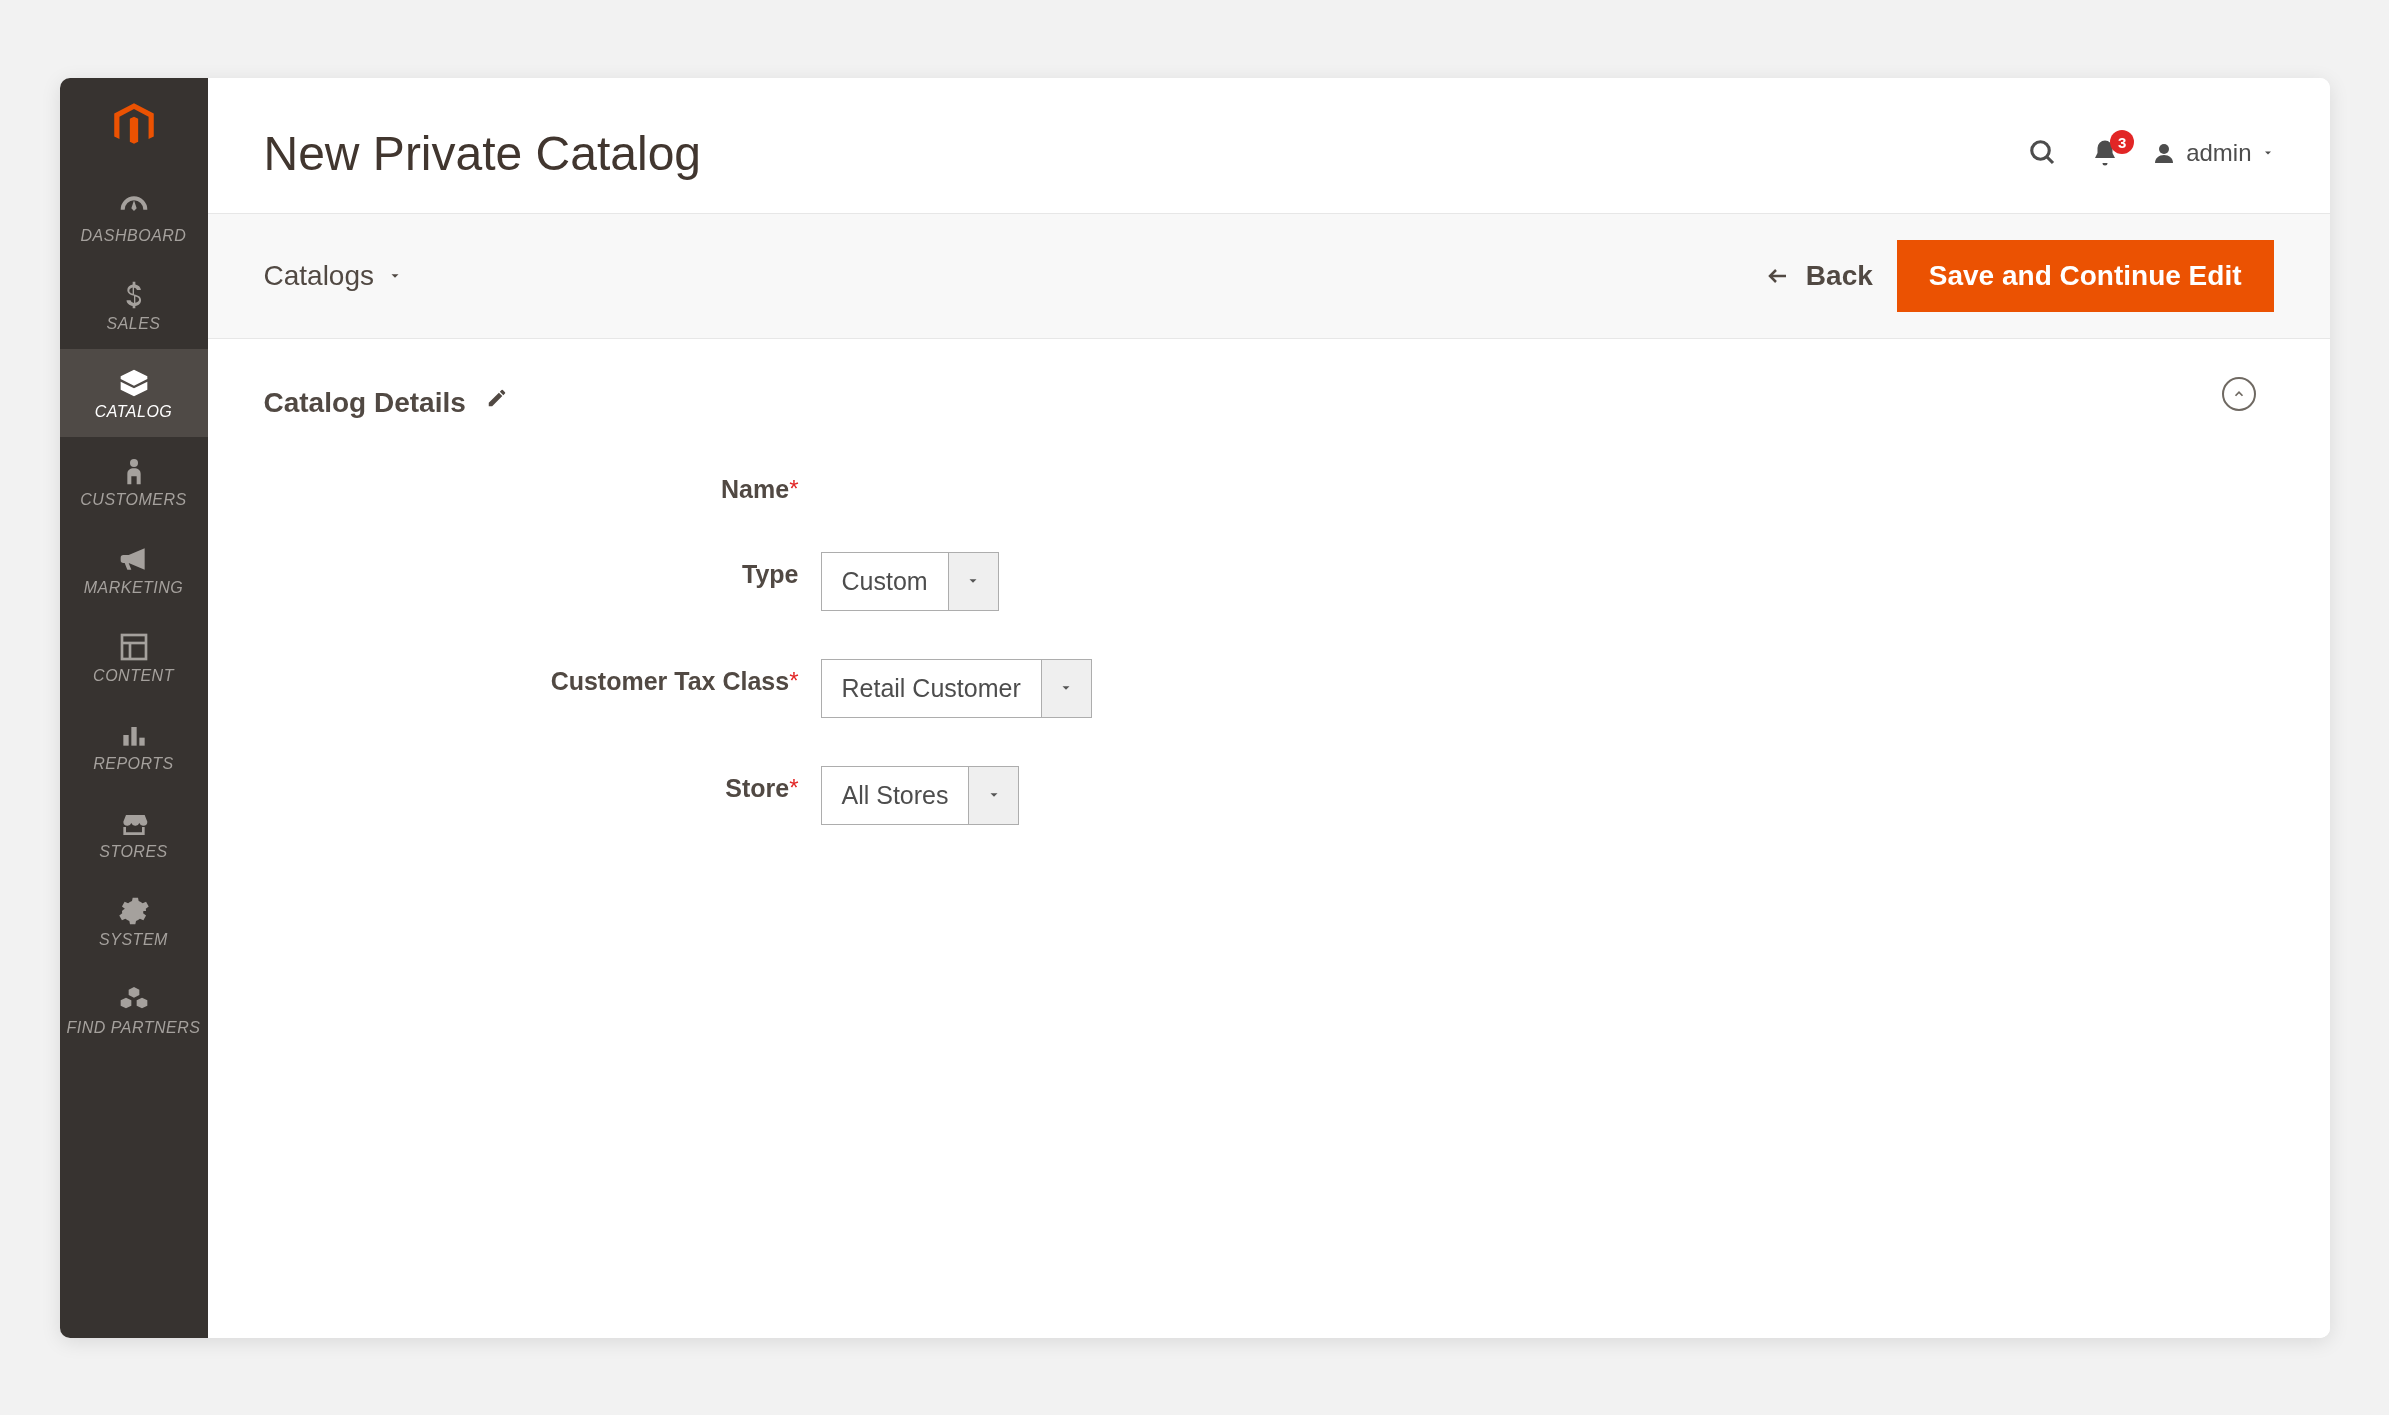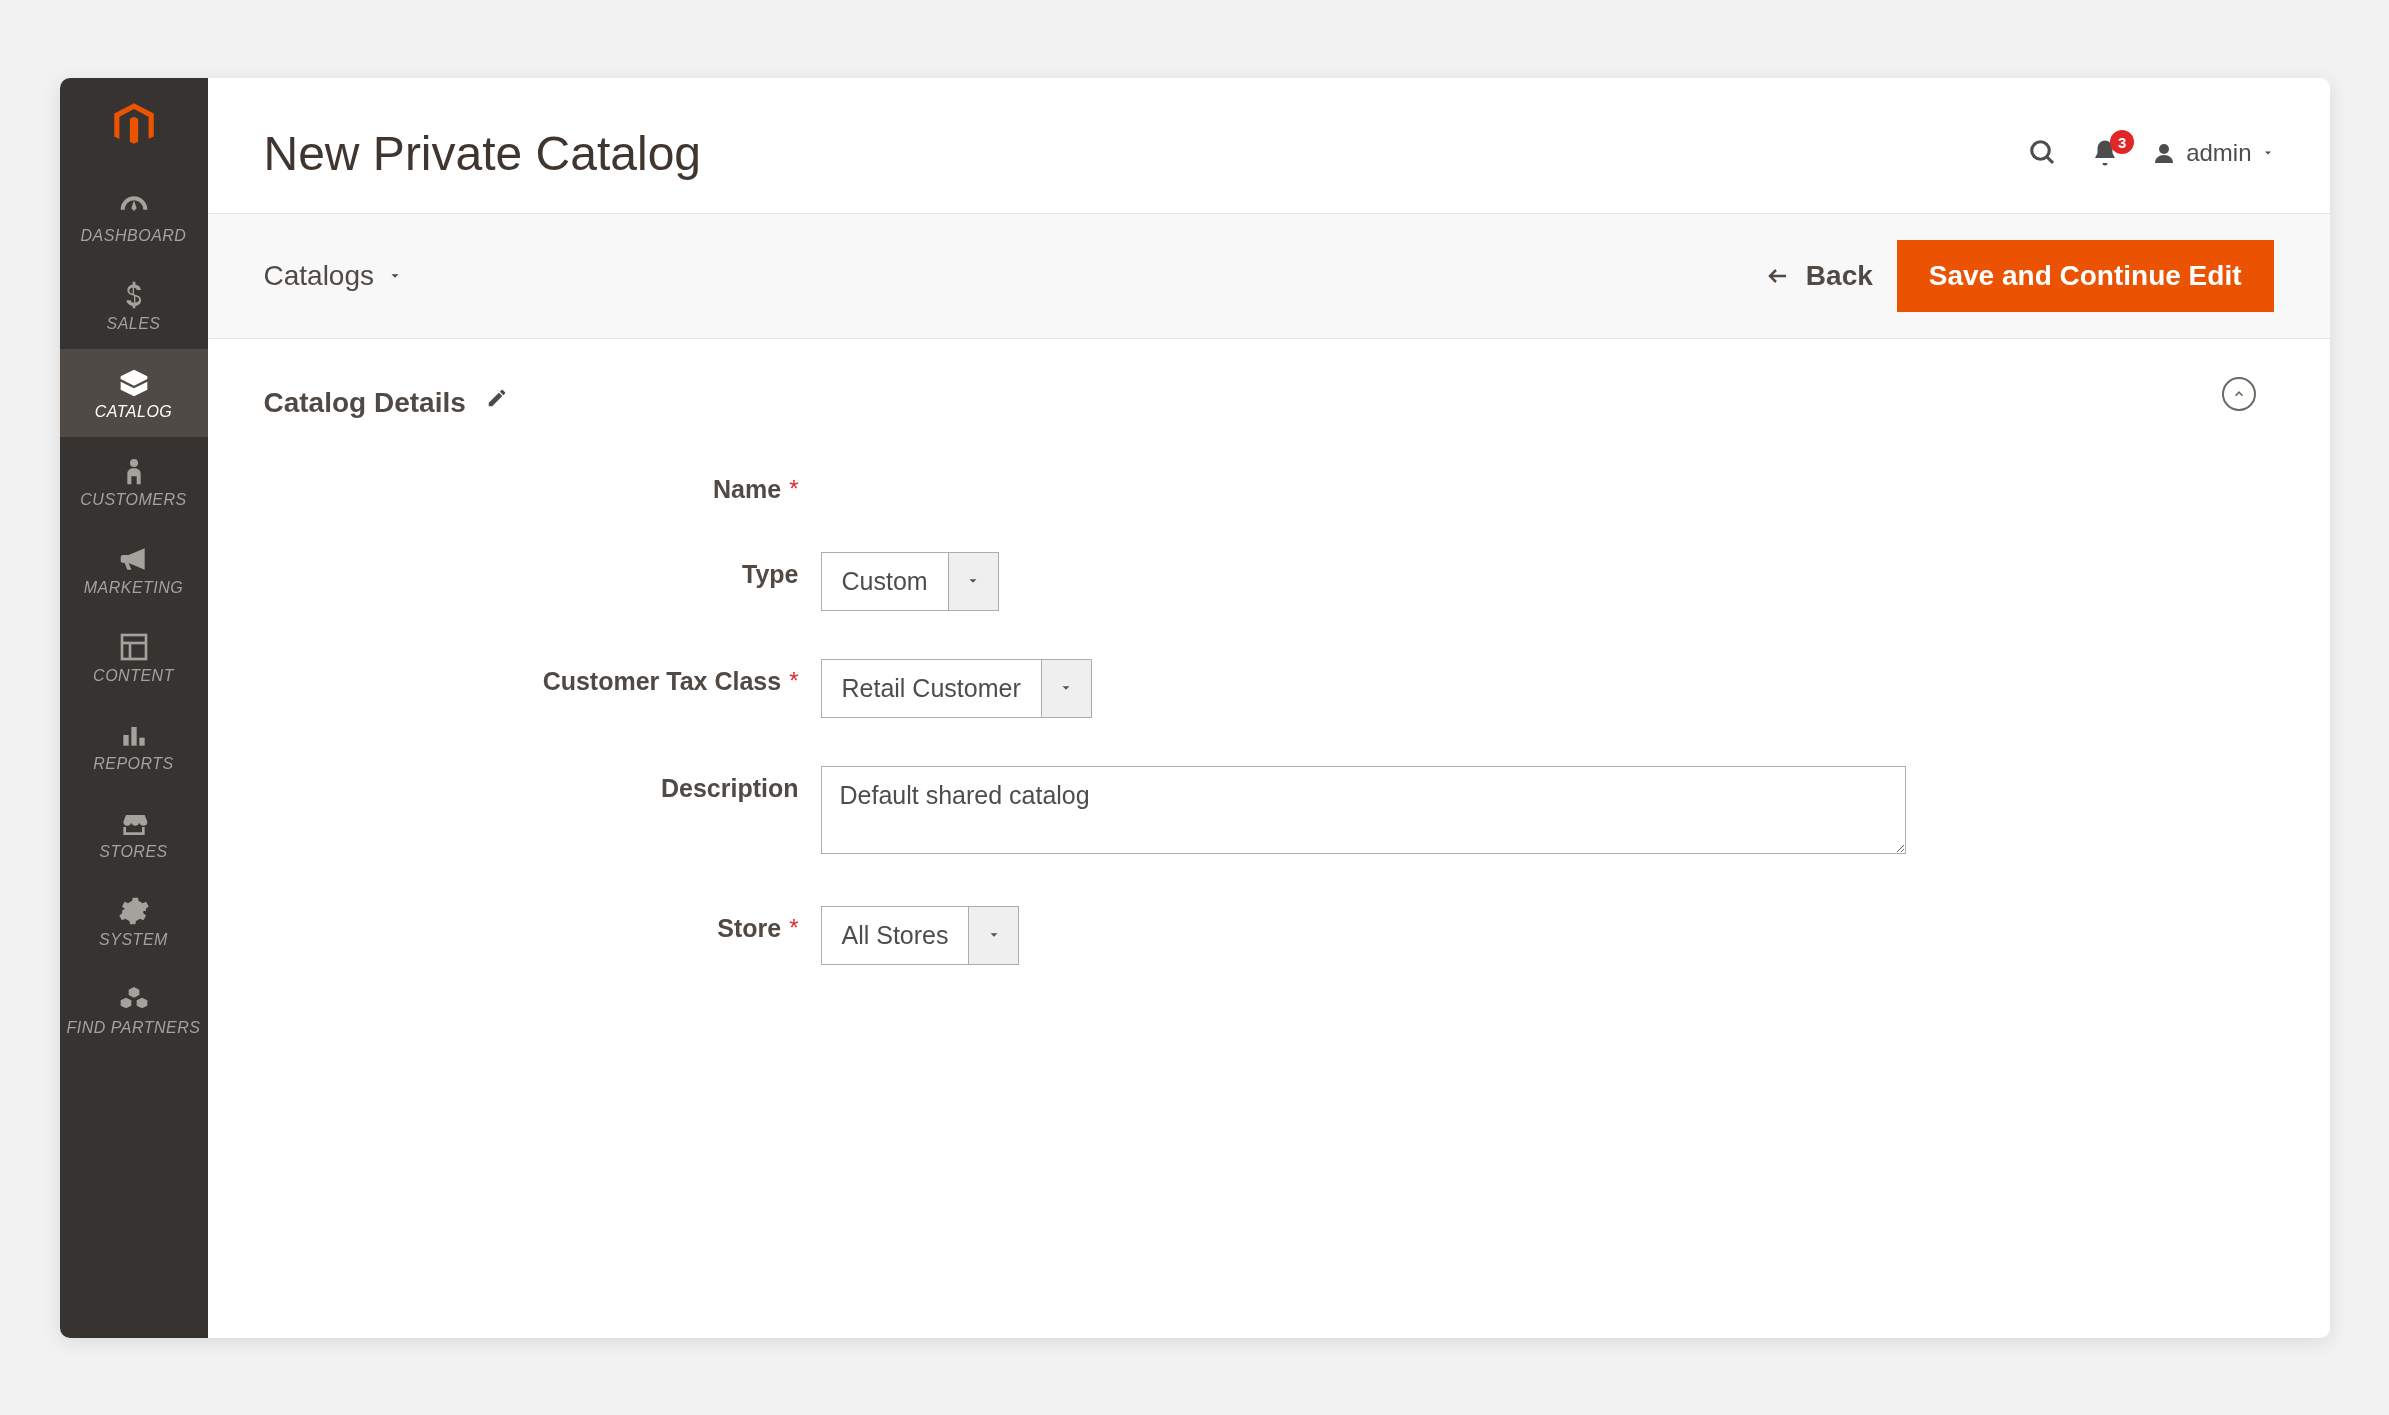--- a/index.html
+++ b/index.html
@@ -206,21 +206,20 @@
       display: flex;
       align-items: flex-start;
       gap: 22px;
     }
     .form-label-col {
       width: 535px;
       text-align: right;
       display: flex;
       justify-content: flex-end;
       align-items: center;
-      gap: 8px;
       padding-top: 8px;
     }
     .form-label {
       font-size: 25px;
       color: #514943;
       font-weight: 600;
     }
     .required {
       color: #e22626;
       font-size: 24px;
@@ -461,28 +460,20 @@
               <span class="select-value">Retail Customer</span>
               <span class="select-caret">
                 <svg viewBox="0 0 24 24" fill="#555">
                     <path d="M6 9l6 6 6-6z"></path>
                   </svg>
               </span>
             </div>
           </div>
         </div>
 
-        <div class="form-row">
-          <div class="form-label-col">
-            <span class="form-label">Description</span>
-          </div>
-          <div class="form-control-col">
-            <textarea class="textarea" style="">Default shared catalog</textarea>
-          </div>
-        </div>
 
         <div class="form-row">
           <div class="form-label-col">
             <span class="form-label">Store</span>
             <span class="required">*</span>
           </div>
           <div class="form-control-col">
             <div class="select-wrap">
               <span class="select-value">All Stores</span>
               <span class="select-caret">

